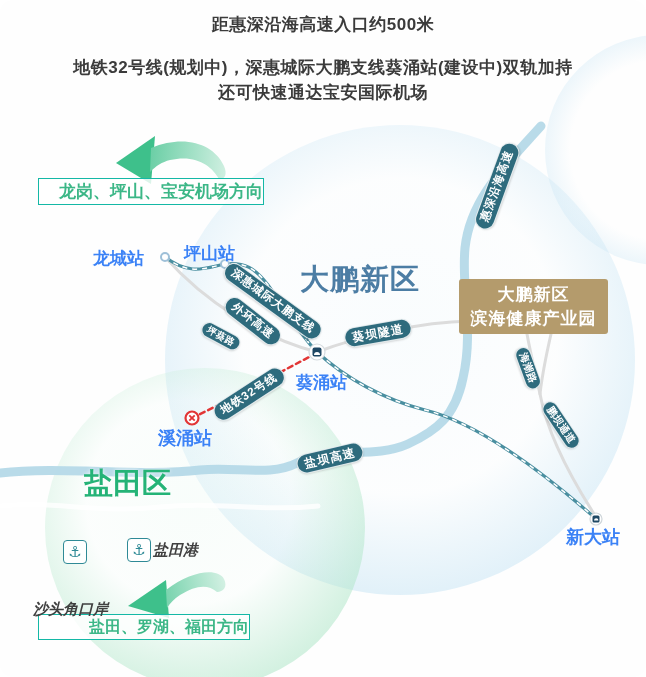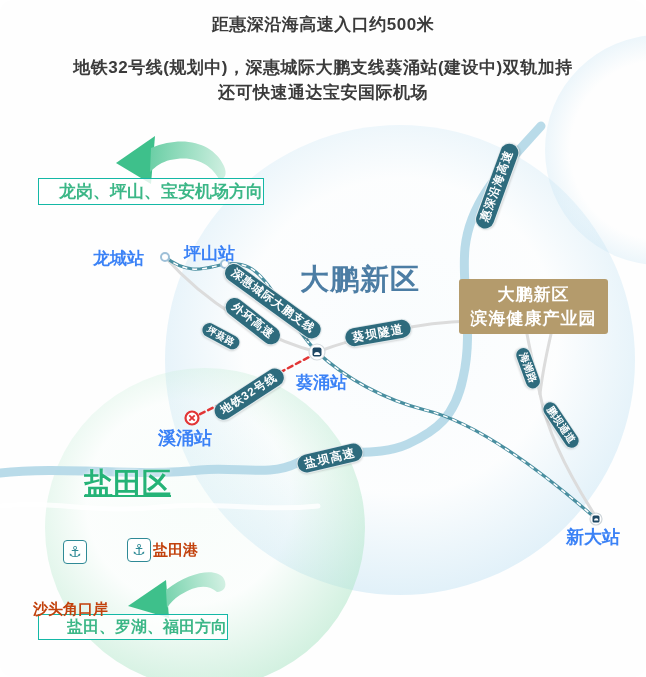--- a/index.html
+++ b/index.html
@@ -42,22 +42,22 @@
   .dirbox{position:absolute;background:rgba(255,255,255,0.82);
           border:1px solid #14b8a6;color:#3cb787;font-weight:bold;
           text-align:right;z-index:4;white-space:nowrap;}
   .tanbox{position:absolute;left:459px;top:279px;width:149px;height:55px;
           background:#b49b6c;color:#ffffff;font-weight:bold;font-size:17px;
           border-radius:3px;display:flex;flex-direction:column;align-items:center;
           justify-content:center;line-height:1.4;z-index:5;letter-spacing:1px;}
   .anchor-box{position:absolute;width:22px;height:22px;border:1.5px solid #2f8a96;
           border-radius:4px;background:rgba(255,255,255,0.9);color:#2f8a96;
           font-size:15px;line-height:21px;text-align:center;z-index:4;}
-  .poi{position:absolute;font-weight:bold;color:#c2410c;font-size:15px;
-       white-space:nowrap;z-index:4;}
+  .poi{position:absolute;font-weight:bold;color:#404040;font-size:15px;
+       white-space:nowrap;z-index:4;font-style:italic;}
   .rail-arrow{position:absolute;color:#2e6b7d;font-weight:bold;font-size:14px;z-index:5;}
 </style>
 </head>
 <body>
 
 <div class="stage">
 
   <div class="bubble bubble-blue"></div>
   <div class="bubble bubble-green"></div>
   <div class="bubble bubble-corner"></div>
@@ -127,24 +127,24 @@
     </g>
 
     <g>
       <circle cx="192" cy="418" r="6.5" fill="#ffffff" stroke="#e23535" stroke-width="2.2"></circle>
       <line x1="189.3" y1="415.3" x2="194.7" y2="420.7" stroke="#e23535" stroke-width="1.8"></line>
       <line x1="194.7" y1="415.3" x2="189.3" y2="420.7" stroke="#e23535" stroke-width="1.8"></line>
     </g>
   </svg>
 
   <div class="dirbox" style="left:38px;top:178px;width:224px;height:25px;line-height:25px;font-size:17px;">龙岗、坪山、宝安机场方向</div>
-  <div class="dirbox" style="left:38px;top:614px;width:188px;height:24px;line-height:24px;font-size:16px;">盐田、罗湖、福田方向</div>
+  <div class="dirbox" style="left:38px;top:614px;width:188px;height:24px;line-height:24px;font-size:16px;padding-left:22px;">盐田、罗湖、福田方向</div>
 
   <div class="area" style="left:300px;top:260px;font-size:29px;color:#4c7da4;letter-spacing:1px;">大鹏新区</div>
-  <div class="area" style="left:84px;top:464px;font-size:29px;color:#25b377;text-decoration:underline;">盐田区</div>
+  <div class="area" style="left:84px;top:464px;font-size:29px;color:#25b377;">盐田区</div>
 
   <div class="tanbox">
     <span>大鹏新区</span>
     <span>滨海健康产业园</span>
   </div>
 
   <div class="lbl" style="left:93px;top:247px;">龙城站</div>
   <div class="lbl" style="left:184px;top:242px;">坪山站</div>
   <div class="lbl" style="left:296px;top:371px;">葵涌站</div>
   <div class="lbl" style="left:158px;top:426px;font-size:18px;">溪涌站</div>

